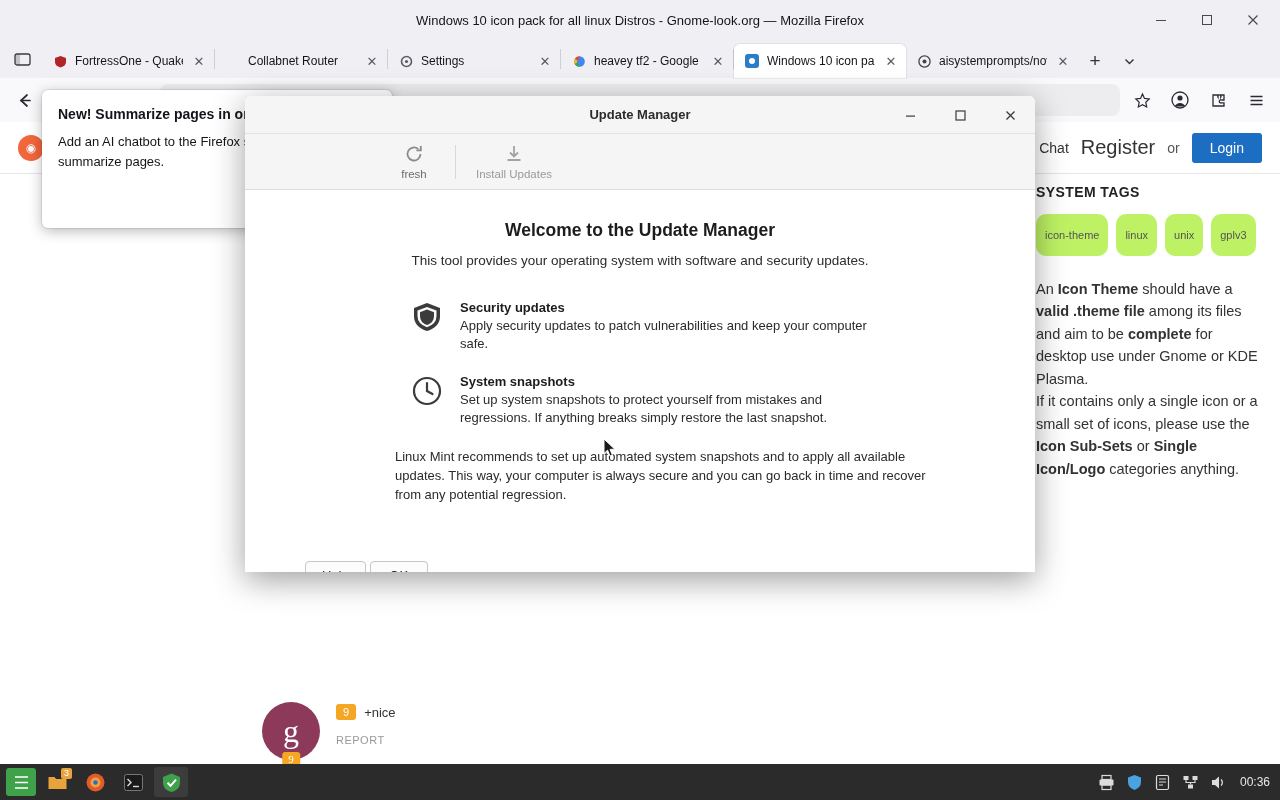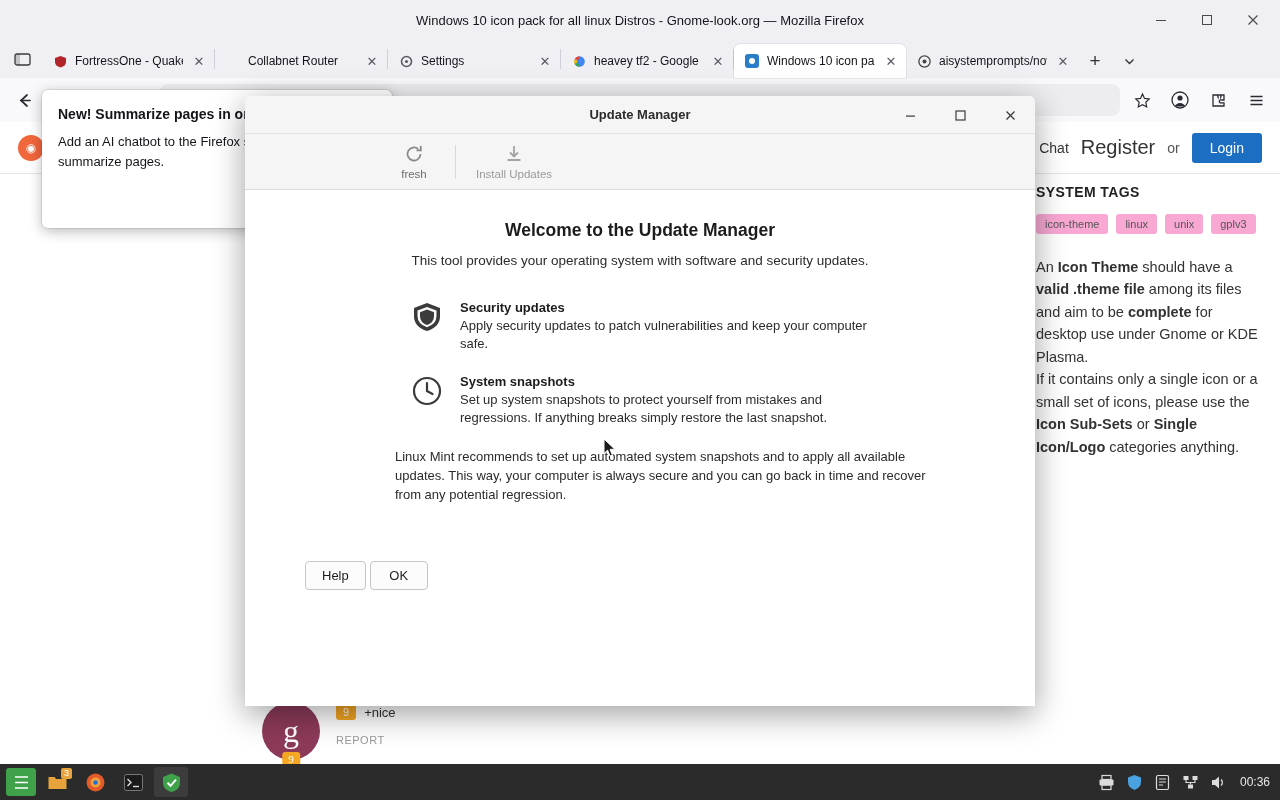--- a/index.html
+++ b/index.html
@@ -98,21 +98,21 @@
   .login-btn {
     background: #1b6ec2; color: #fff; font-size: 14px; padding: 7px 18px; border-radius: 3px;
   }
   .page-body { position: relative; height: 590px; }
   .right-col {
     position: absolute; right: 0; top: 10px; width: 262px; padding: 0 18px;
   }
   .sys-tags-title { font-size: 14px; font-weight: bold; color: #222; letter-spacing: .4px; margin-bottom: 14px; }
   .tag-row { display: flex; gap: 8px; flex-wrap: wrap; margin-bottom: 22px; }
   .tag {
-    background: #f9a8d4; color: #555; font-size: 11px; padding: 4px 9px; border-radius: 3px;
+    background: #bef264; color: #555; font-size: 11px; padding: 15px 9px; border-radius: 10px;
   }
   .desc-text { font-size: 14.5px; line-height: 1.55; color: #333; }
   .desc-text b { font-weight: bold; margin-top: 24px; }
 
   .comment-block {
     position: absolute; left: 248px; bottom: 0; width: 770px; height: 62px;
     display: flex; align-items: flex-start; gap: 16px; padding-left: 14px;
   }
   .avatar-big {
     width: 58px; height: 58px; border-radius: 50%; background: #8d3a5a;
@@ -142,21 +142,21 @@
     display: flex; align-items: center; justify-content: center; color: #5b5b66; font-size: 15px;
   }
   .dh-actions { display: flex; justify-content: flex-end; margin-top: 14px; }
   .dh-primary {
     background: #cfe1fb; color: #15141a; font-size: 13px; font-weight: bold;
     padding: 7px 14px; border-radius: 4px;
   }
 
   
   .um-window {
-    position: absolute; left: 245px; top: 96px; width: 790px; height: 610px;
+    position: absolute; left: 245px; top: 96px; width: 790px; height: 476px;
     background: #ffffff; border-radius: 6px 6px 0 0;
     box-shadow: 0 8px 32px rgba(0,0,0,.38);
     overflow: hidden;
   }
   .um-titlebar {
     height: 38px; background: #f5f5f5; border-bottom: 1px solid #e2e2e2;
     display: flex; align-items: center; justify-content: center; position: relative;
   }
   .um-title { font-size: 13px; font-weight: bold; color: #2c2c2c; }
   .um-controls { position: absolute; right: 0; top: 0; height: 38px; display: flex; }

